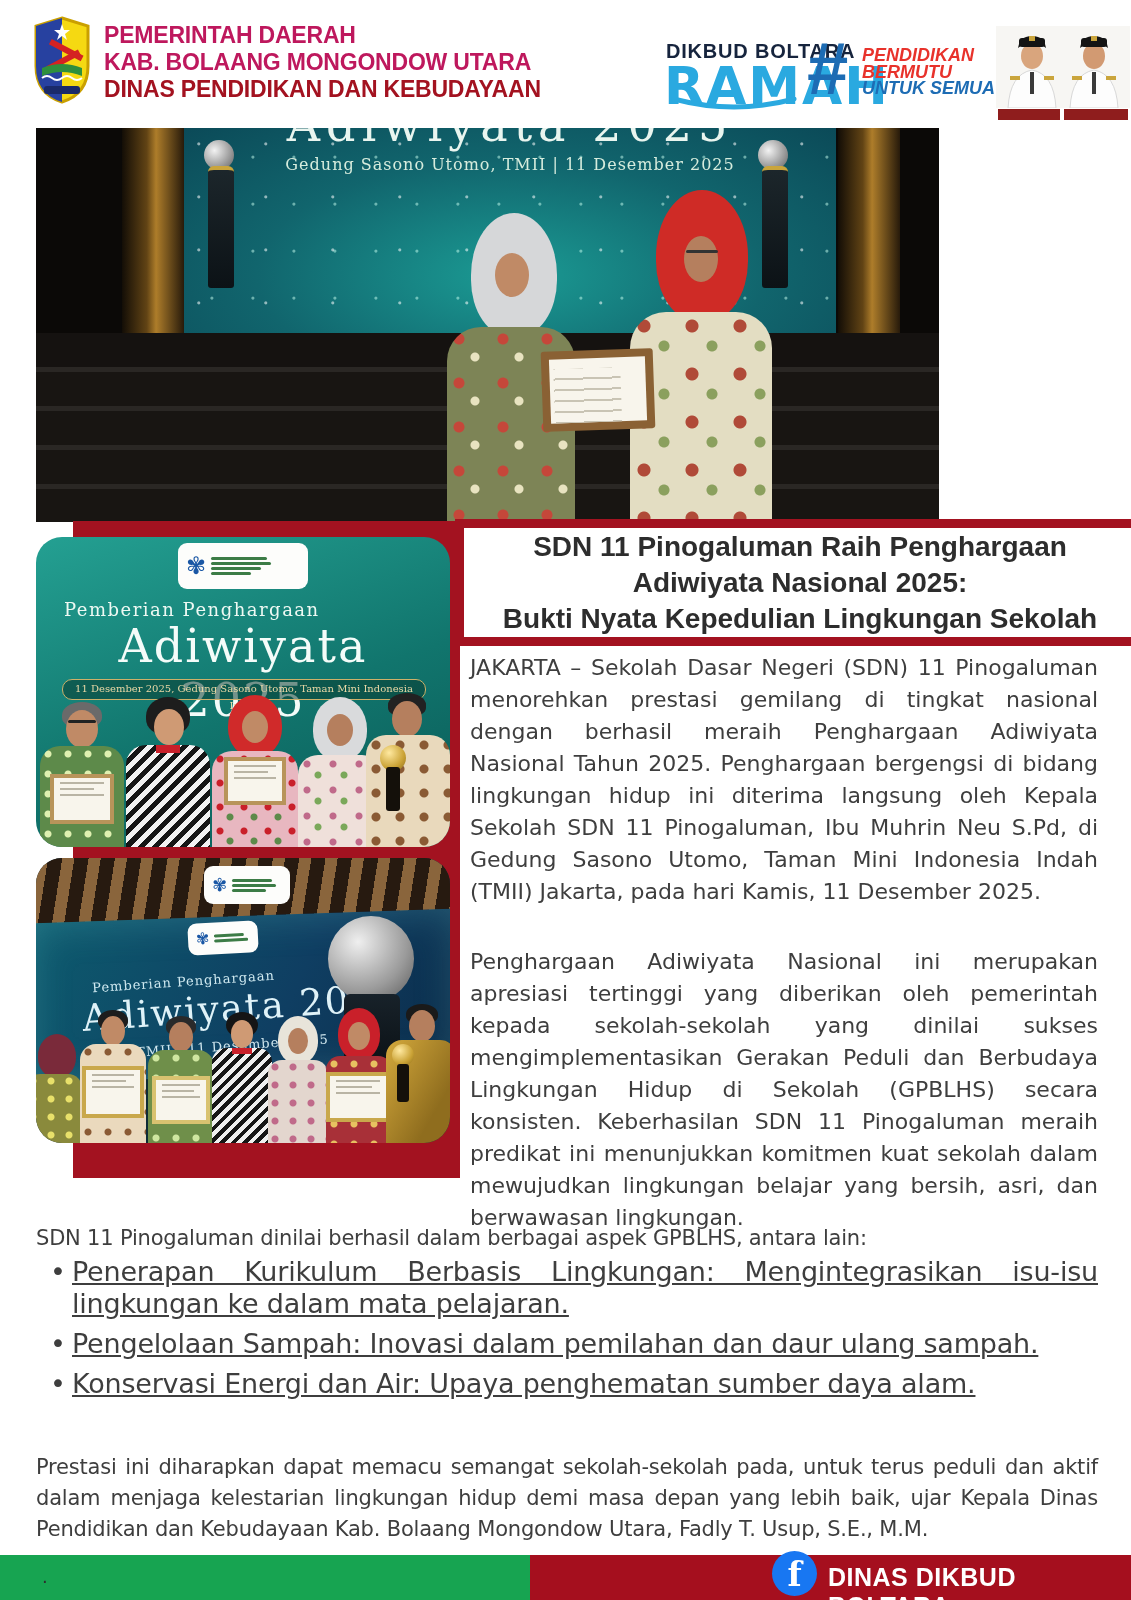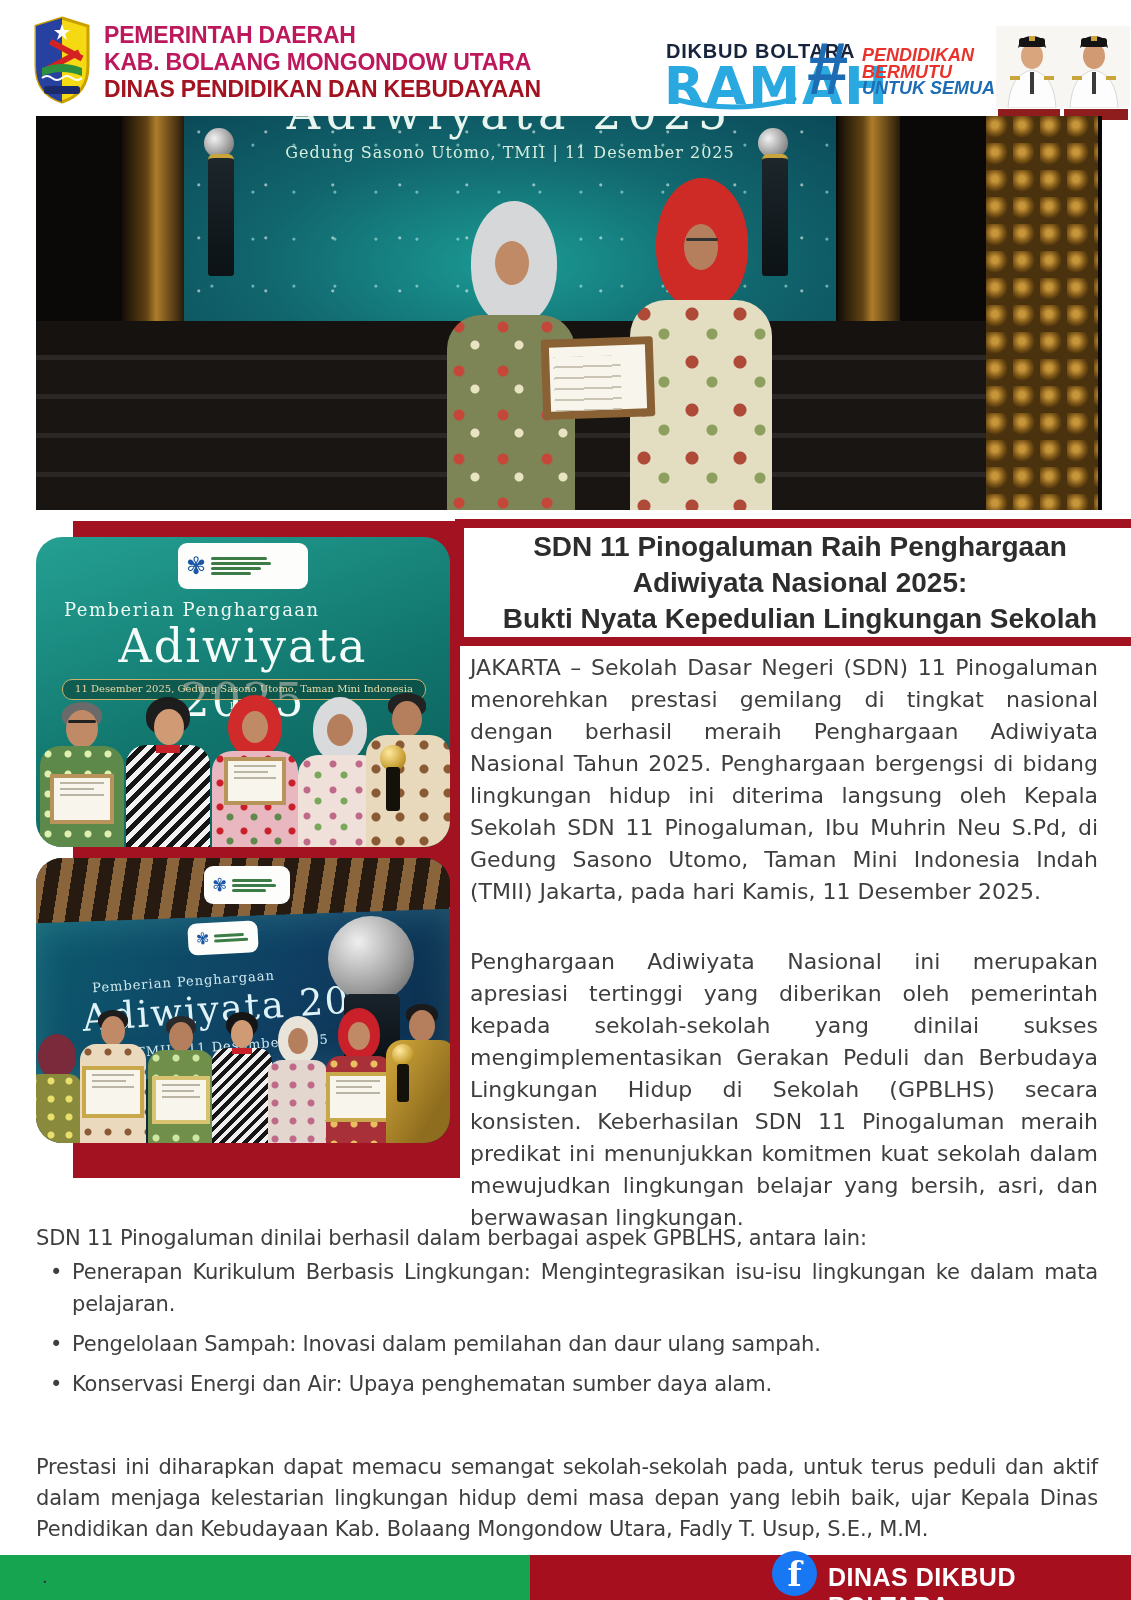--- a/index.html
+++ b/index.html
@@ -16,21 +16,21 @@
   .brand-name{left:664px;top:56px;font-weight:bold;font-size:52px;color:#2aa9e0;letter-spacing:2px;}
   .hash{left:806px;top:26px;font-style:italic;font-weight:bold;font-size:74px;color:#1d6cb4;
         font-family:"Liberation Sans",sans-serif;}
   .tags{left:862px;top:47px;font-family:"Liberation Sans",sans-serif;font-style:italic;font-weight:900;
         line-height:16.5px;font-size:18px;letter-spacing:0;}
   .tags .t1,.tags .t2{color:#e8322b;}
   .tags .t3{color:#1d6cb4;}
   .cap-strip{background:#8f1d1d;height:11px;border-top:1px solid #fff;}
 
   
-  .hero{left:36px;top:116px;width:1066px;height:394px;background:#0b0907;overflow:hidden;}
+  .hero{left:36px;top:128px;width:903px;height:394px;background:#0b0907;overflow:hidden;}
   .hero-screen{left:148px;top:0;width:652px;height:205px;
      background:
        radial-gradient(circle at 22% 30%, rgba(255,255,255,.55) 1px, transparent 2px),
        radial-gradient(circle at 68% 62%, rgba(200,255,240,.5) 1px, transparent 2px),
        radial-gradient(ellipse at 50% 72%, #1b9b94 0%, #11656d 55%, #0b4a58 100%);
      background-size:67px 53px,41px 47px,100% 100%;}
   .hero-bigtext{left:148px;top:-30px;width:652px;text-align:center;font-family:"DejaVu Serif",serif;
      font-size:46px;color:#e9f5ef;letter-spacing:6px;white-space:nowrap;}
   .hero-caption{left:148px;top:27px;width:652px;text-align:center;font-family:"DejaVu Serif",serif;
      font-size:16px;color:#d6ecdd;letter-spacing:1px;}
@@ -85,22 +85,22 @@
   .cert .ln{height:2px;background:#b9b4a4;margin:4px 6px;}
 
   
   .title-box{left:455px;top:519px;width:690px;height:127px;background:#a31220;box-sizing:border-box;}
   .title-inner{position:absolute;inset:9px;background:#ffffff;display:flex;flex-direction:column;
      justify-content:center;text-align:center;font-family:"Liberation Sans",sans-serif;font-weight:800;
      font-size:28px;line-height:36px;color:#2d2d2d;}
   .para{left:470px;width:628px;text-align:justify;font-size:22px;line-height:32px;color:#3e3e3e;}
   .bottom-text{left:36px;width:1062px;font-size:21px;line-height:32px;color:#3e3e3e;letter-spacing:-0.2px;}
   ul.aspects{left:48px;top:1256px;width:1050px;margin:0;padding:0;list-style:none;}
-  ul.aspects li{position:relative;padding-left:24px;margin-bottom:8px;font-size:21px;line-height:32px;
-     color:#3e3e3e;text-align:justify;letter-spacing:-0.2px;}
+  ul.aspects li{position:relative;padding-left:24px;margin-bottom:8px;font-size:27px;line-height:32px;
+     color:#3e3e3e;text-align:justify;letter-spacing:-0.2px;text-decoration:underline;}
   ul.aspects li::before{content:"•";position:absolute;left:2px;top:0;color:#3e3e3e;}
 
   
   .f-green{left:0;top:1555px;width:530px;height:45px;background:#17a451;}
   .f-red{left:530px;top:1555px;width:601px;height:45px;background:#a50f1e;}
   .fb{left:772px;top:1551px;width:45px;height:45px;border-radius:50%;background:#1877f2;
      color:#fff;font-weight:bold;font-size:33px;text-align:center;line-height:47px;
      font-family:"DejaVu Serif",serif;cursor:pointer;}
   .f-label{left:828px;top:1563px;font-family:"Liberation Sans",sans-serif;font-weight:800;
      font-size:25px;color:#ffffff;letter-spacing:0.5px;}

